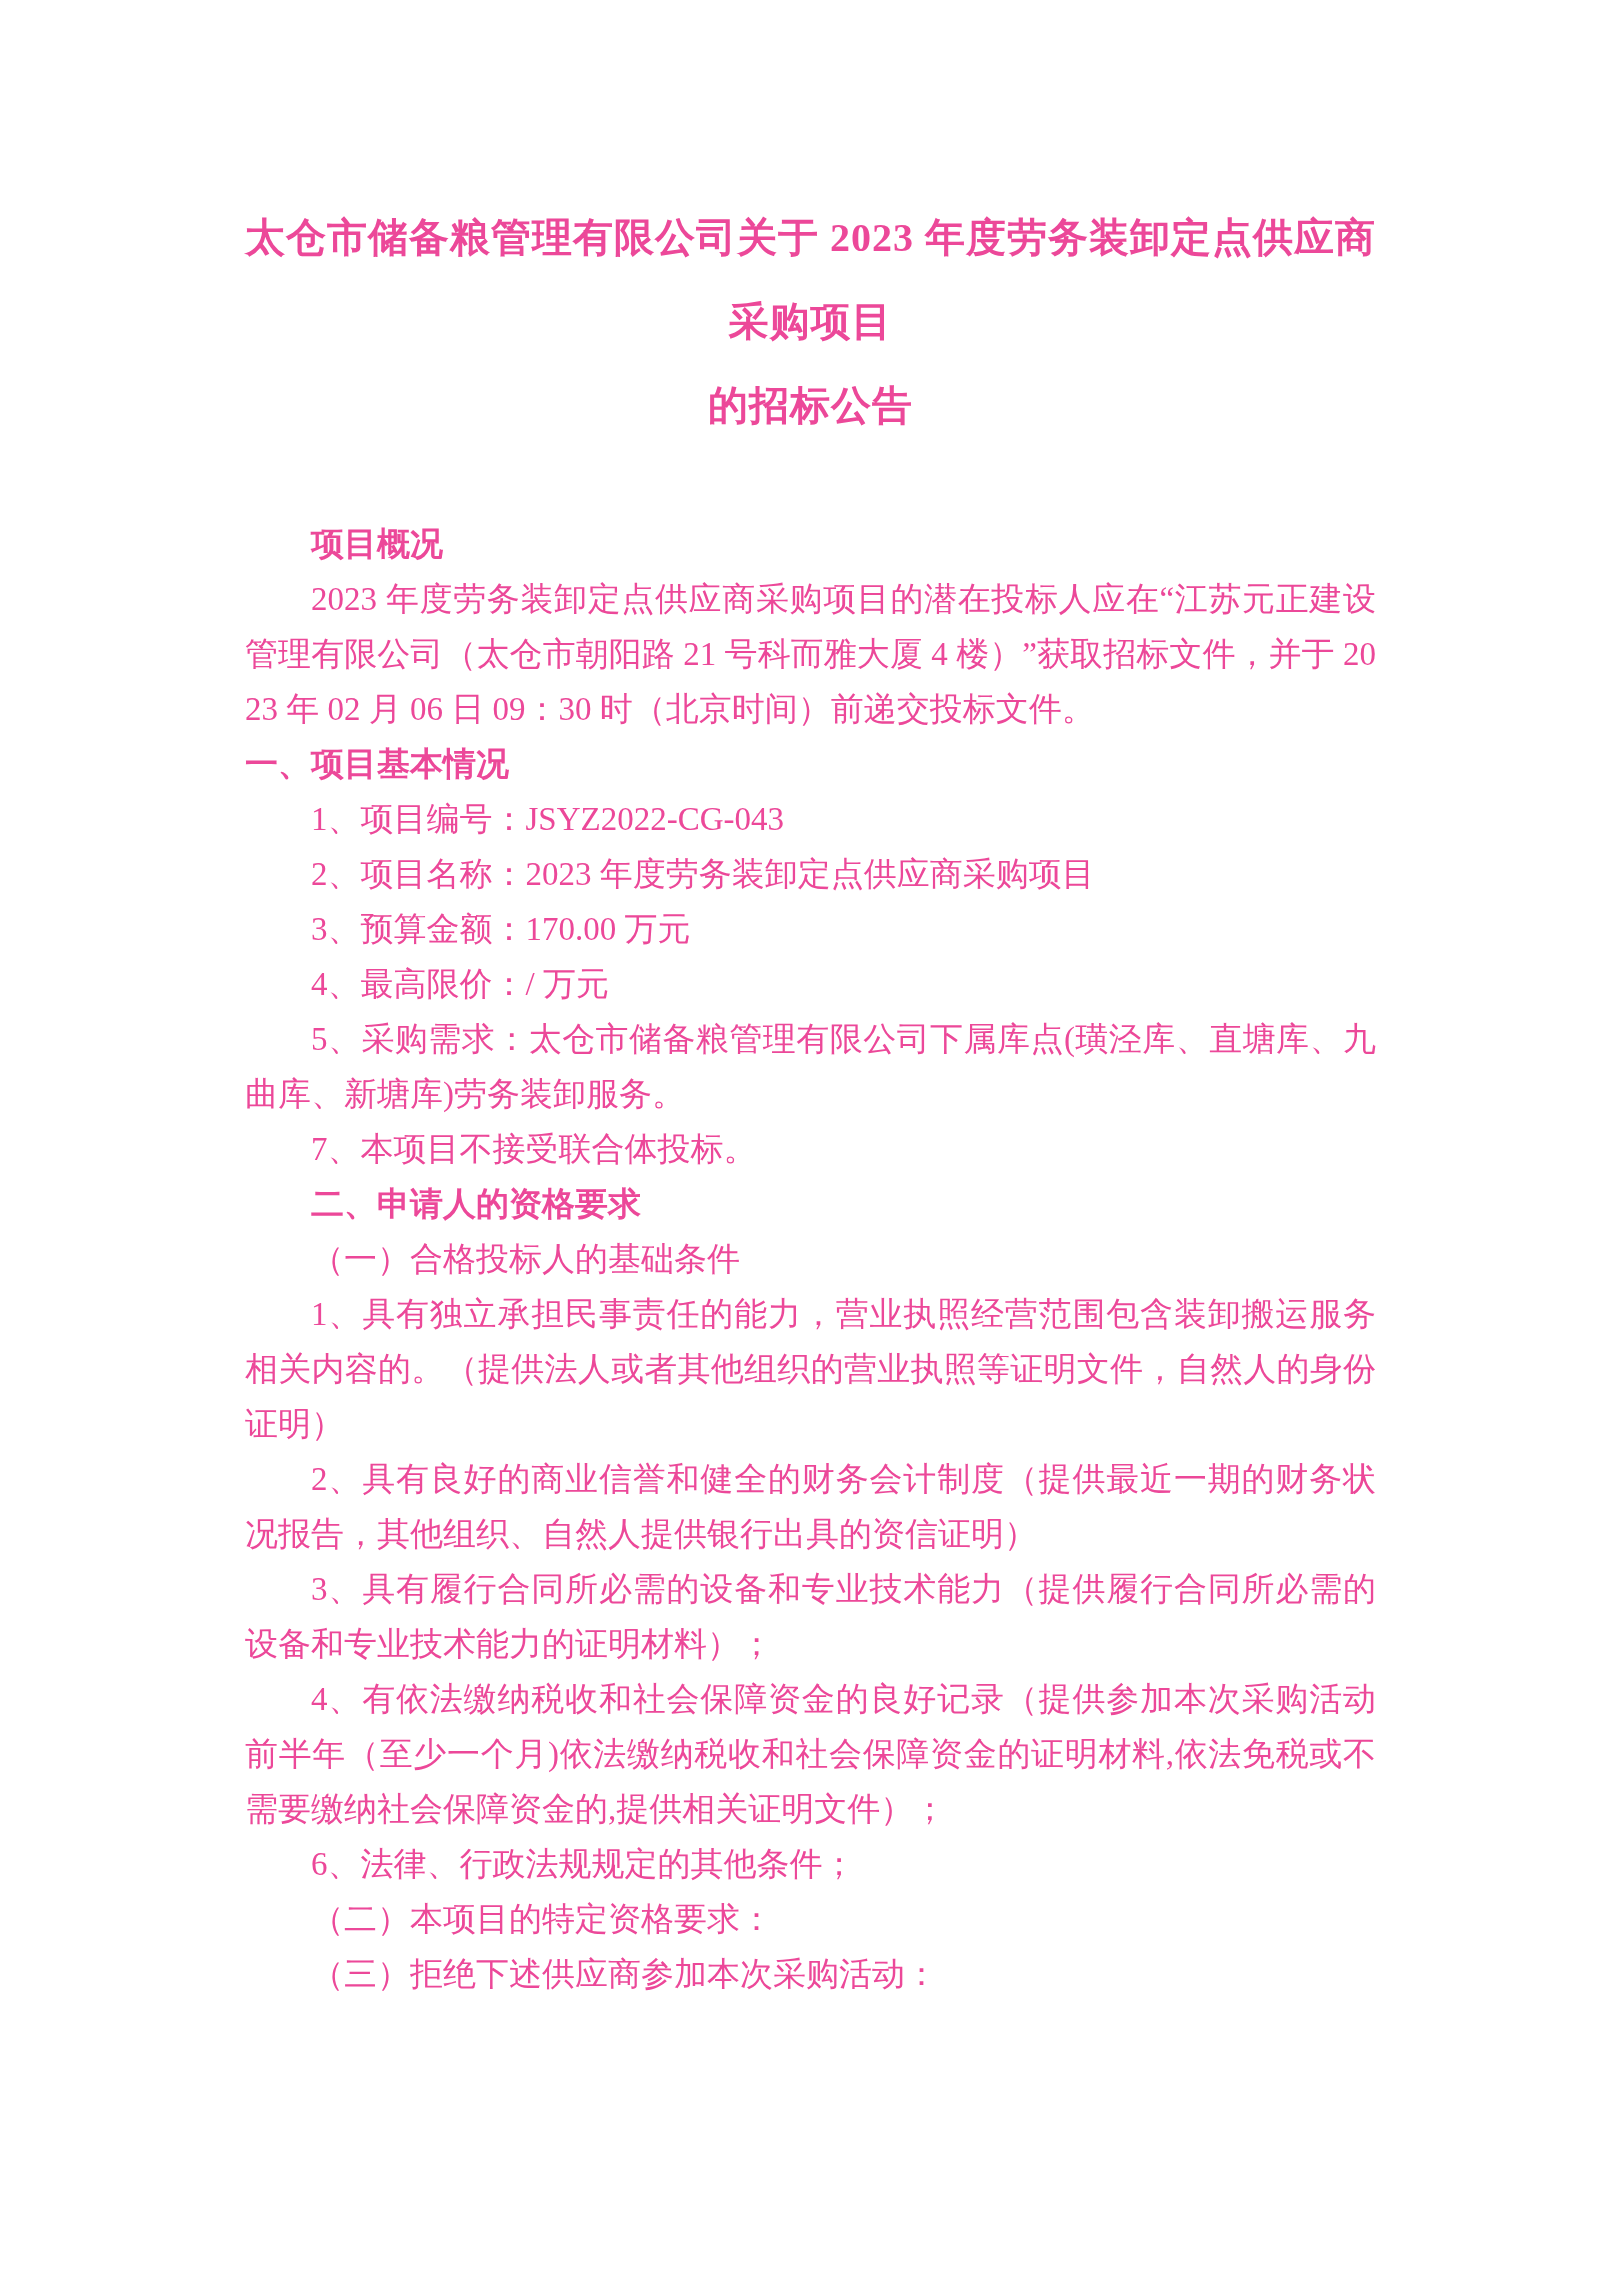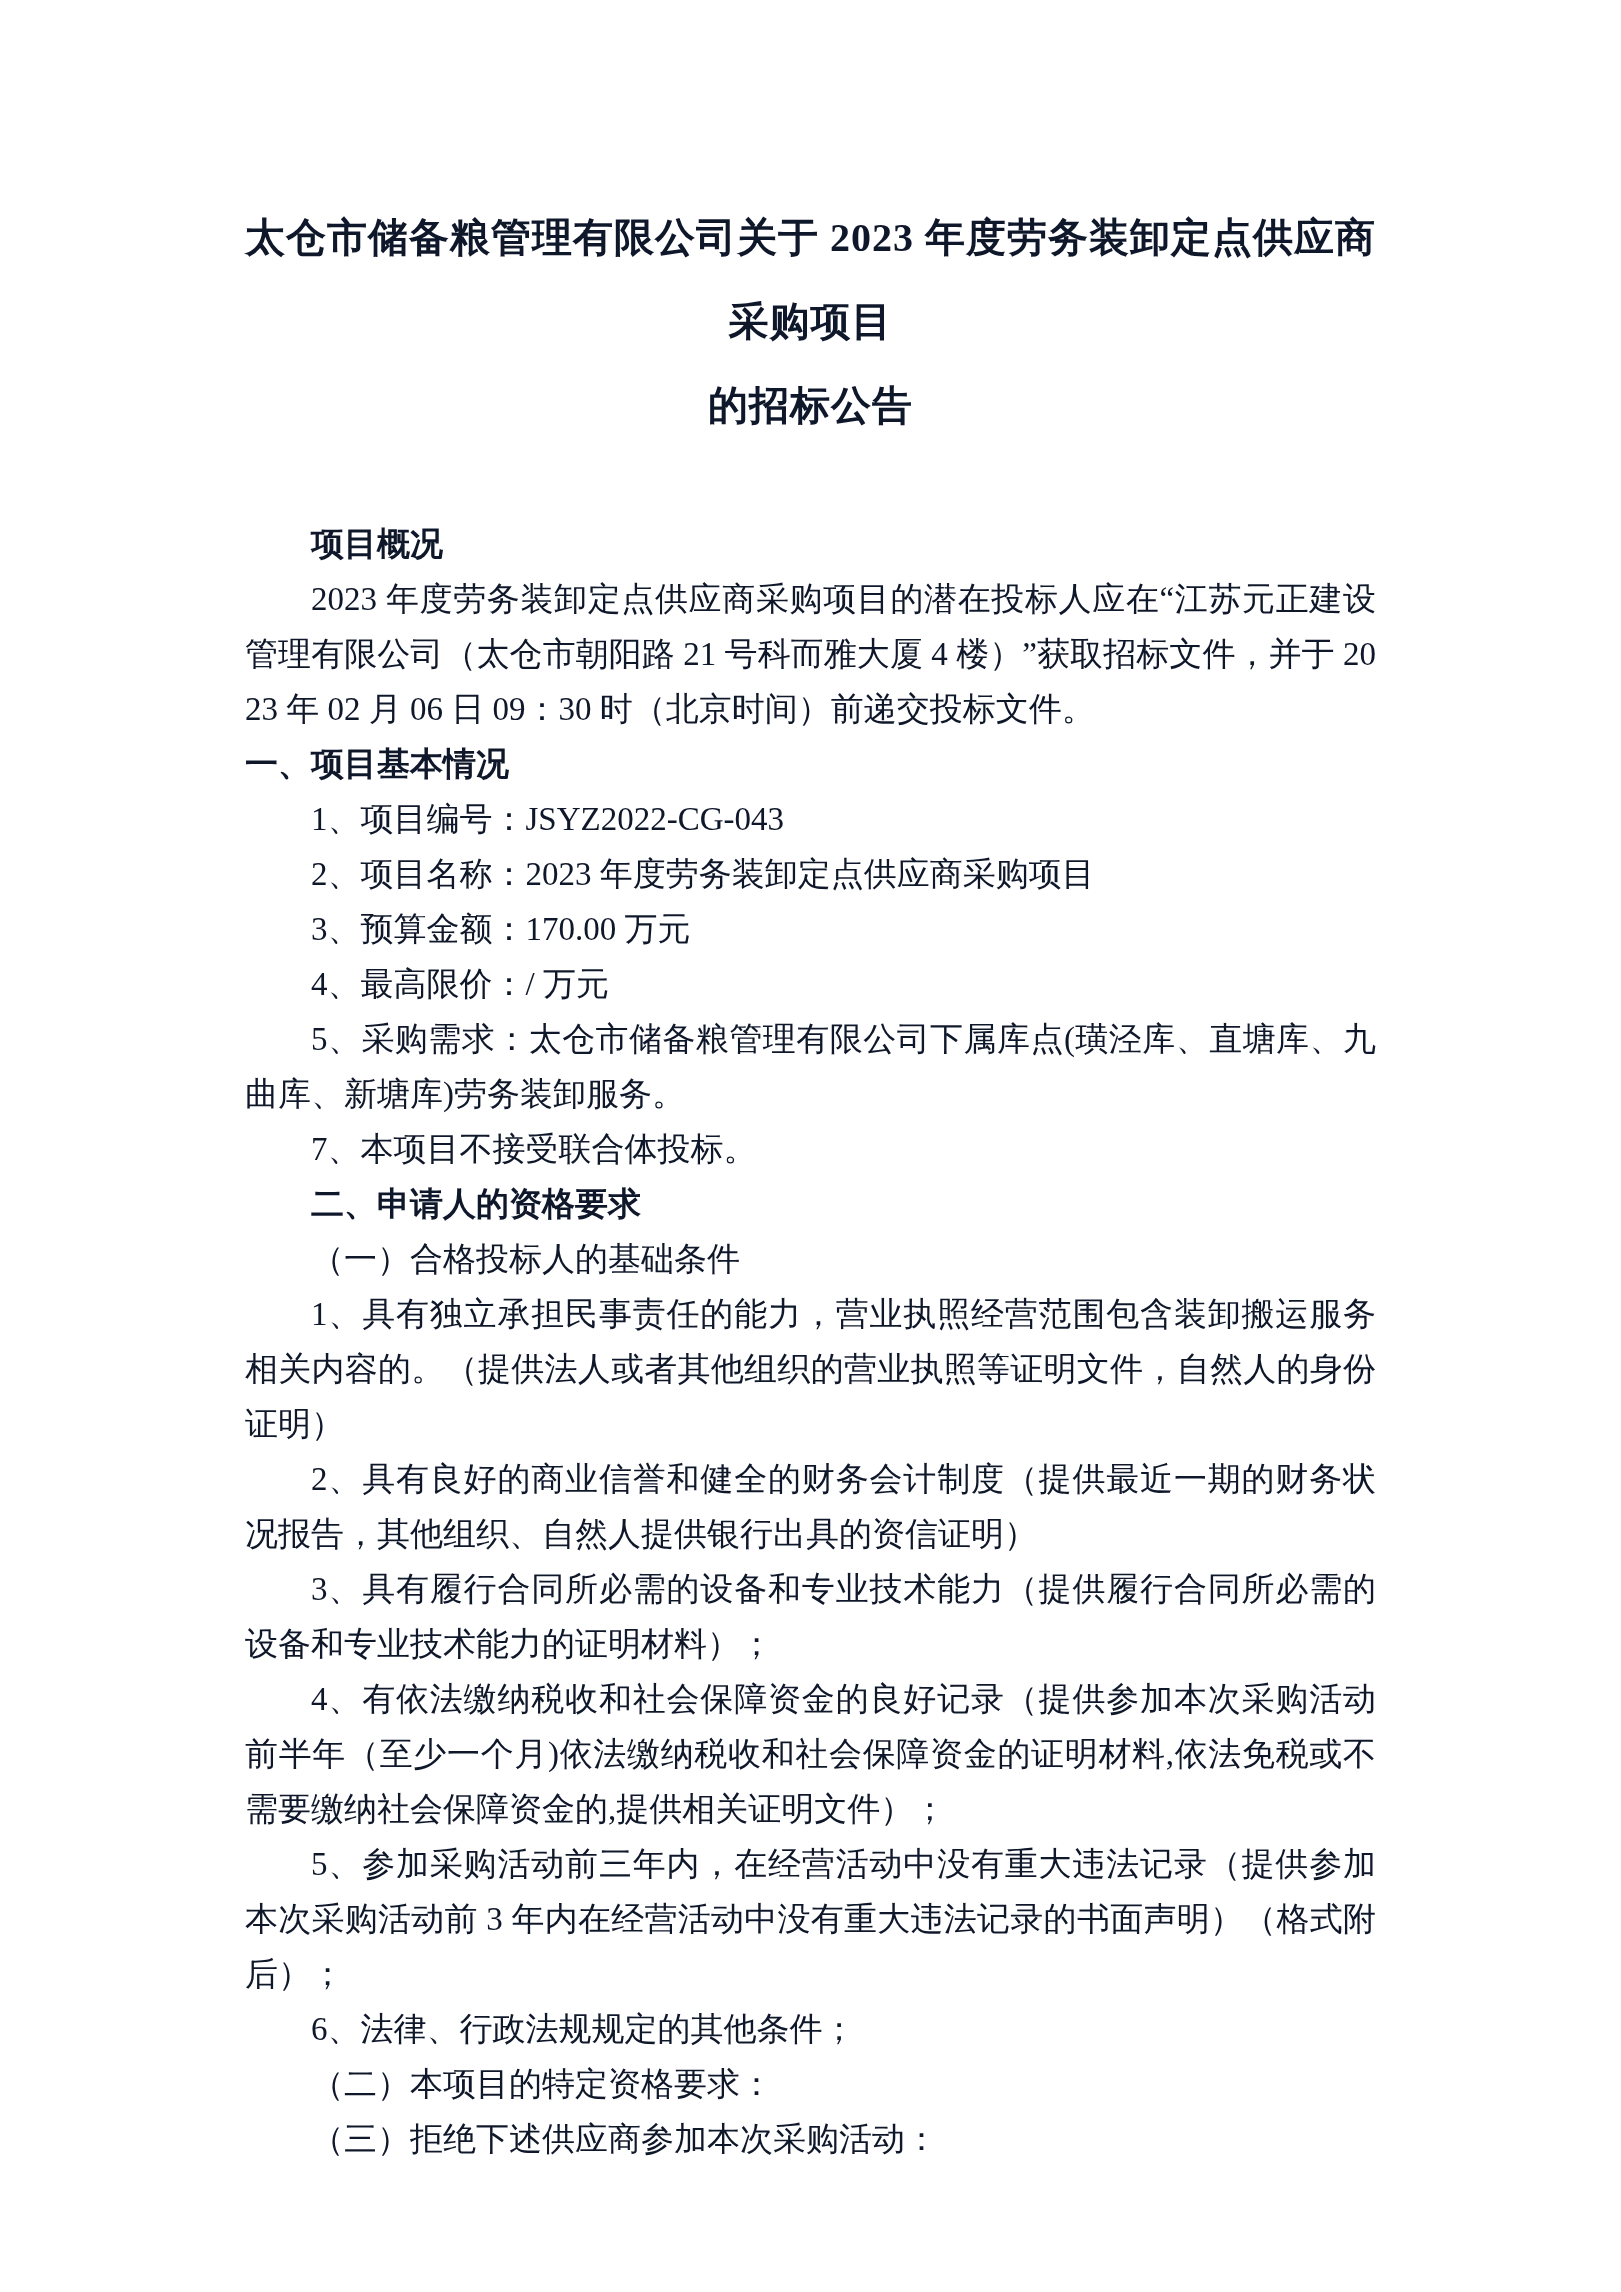--- a/index.html
+++ b/index.html
@@ -3,21 +3,21 @@
 <meta charset="utf-8">
 <style>
   * { margin: 0; padding: 0; box-sizing: border-box; }
   html, body { background: #ffffff; }
   .page {
     position: relative;
     width: 1621px;
     height: 2293px;
     margin: 0 auto;
     background: #ffffff;
-    color: #0f172a;
+    color: #ec4899;
     font-family: "Liberation Serif", "DejaVu Serif", serif;
     padding: 196px 245px 0 245px;
     overflow: hidden;
   }
   .title {
     text-align: center;
     font-weight: bold;
     font-size: 40px;
     line-height: 84px;
     letter-spacing: 1px;
@@ -53,20 +53,19 @@
     <p class="para indent">3、预算金额：170.00 万元</p>
     <p class="para indent">4、最高限价：/ 万元</p>
     <p class="para indent">5、采购需求：太仓市储备粮管理有限公司下属库点(璜泾库、直塘库、九曲库、新塘库)劳务装卸服务。</p>
     <p class="para indent">7、本项目不接受联合体投标。</p>
     <p class="para indent bold">二、申请人的资格要求</p>
     <p class="para indent">（一）合格投标人的基础条件</p>
     <p class="para indent">1、具有独立承担民事责任的能力，营业执照经营范围包含装卸搬运服务相关内容的。（提供法人或者其他组织的营业执照等证明文件，自然人的身份证明）</p>
     <p class="para indent">2、具有良好的商业信誉和健全的财务会计制度（提供最近一期的财务状况报告，其他组织、自然人提供银行出具的资信证明）</p>
     <p class="para indent">3、具有履行合同所必需的设备和专业技术能力（提供履行合同所必需的设备和专业技术能力的证明材料）；</p>
     <p class="para indent">4、有依法缴纳税收和社会保障资金的良好记录（提供参加本次采购活动前半年（至少一个月)依法缴纳税收和社会保障资金的证明材料,依法免税或不需要缴纳社会保障资金的,提供相关证明文件）；</p>
-    <p class="para indent">5、参加采购活动前三年内，在经营活动中没有重大违法记录（提供参加本次采购活动前 3 年内在经营活动中没有重大违法记录的书面声明）（格式附后）；</p>
     <p class="para indent">6、法律、行政法规规定的其他条件；</p>
     <p class="para indent">（二）本项目的特定资格要求：</p>
     <p class="para indent">（三）拒绝下述供应商参加本次采购活动：</p>
   </div>
 
 </div>
 
 
 </body></html>

